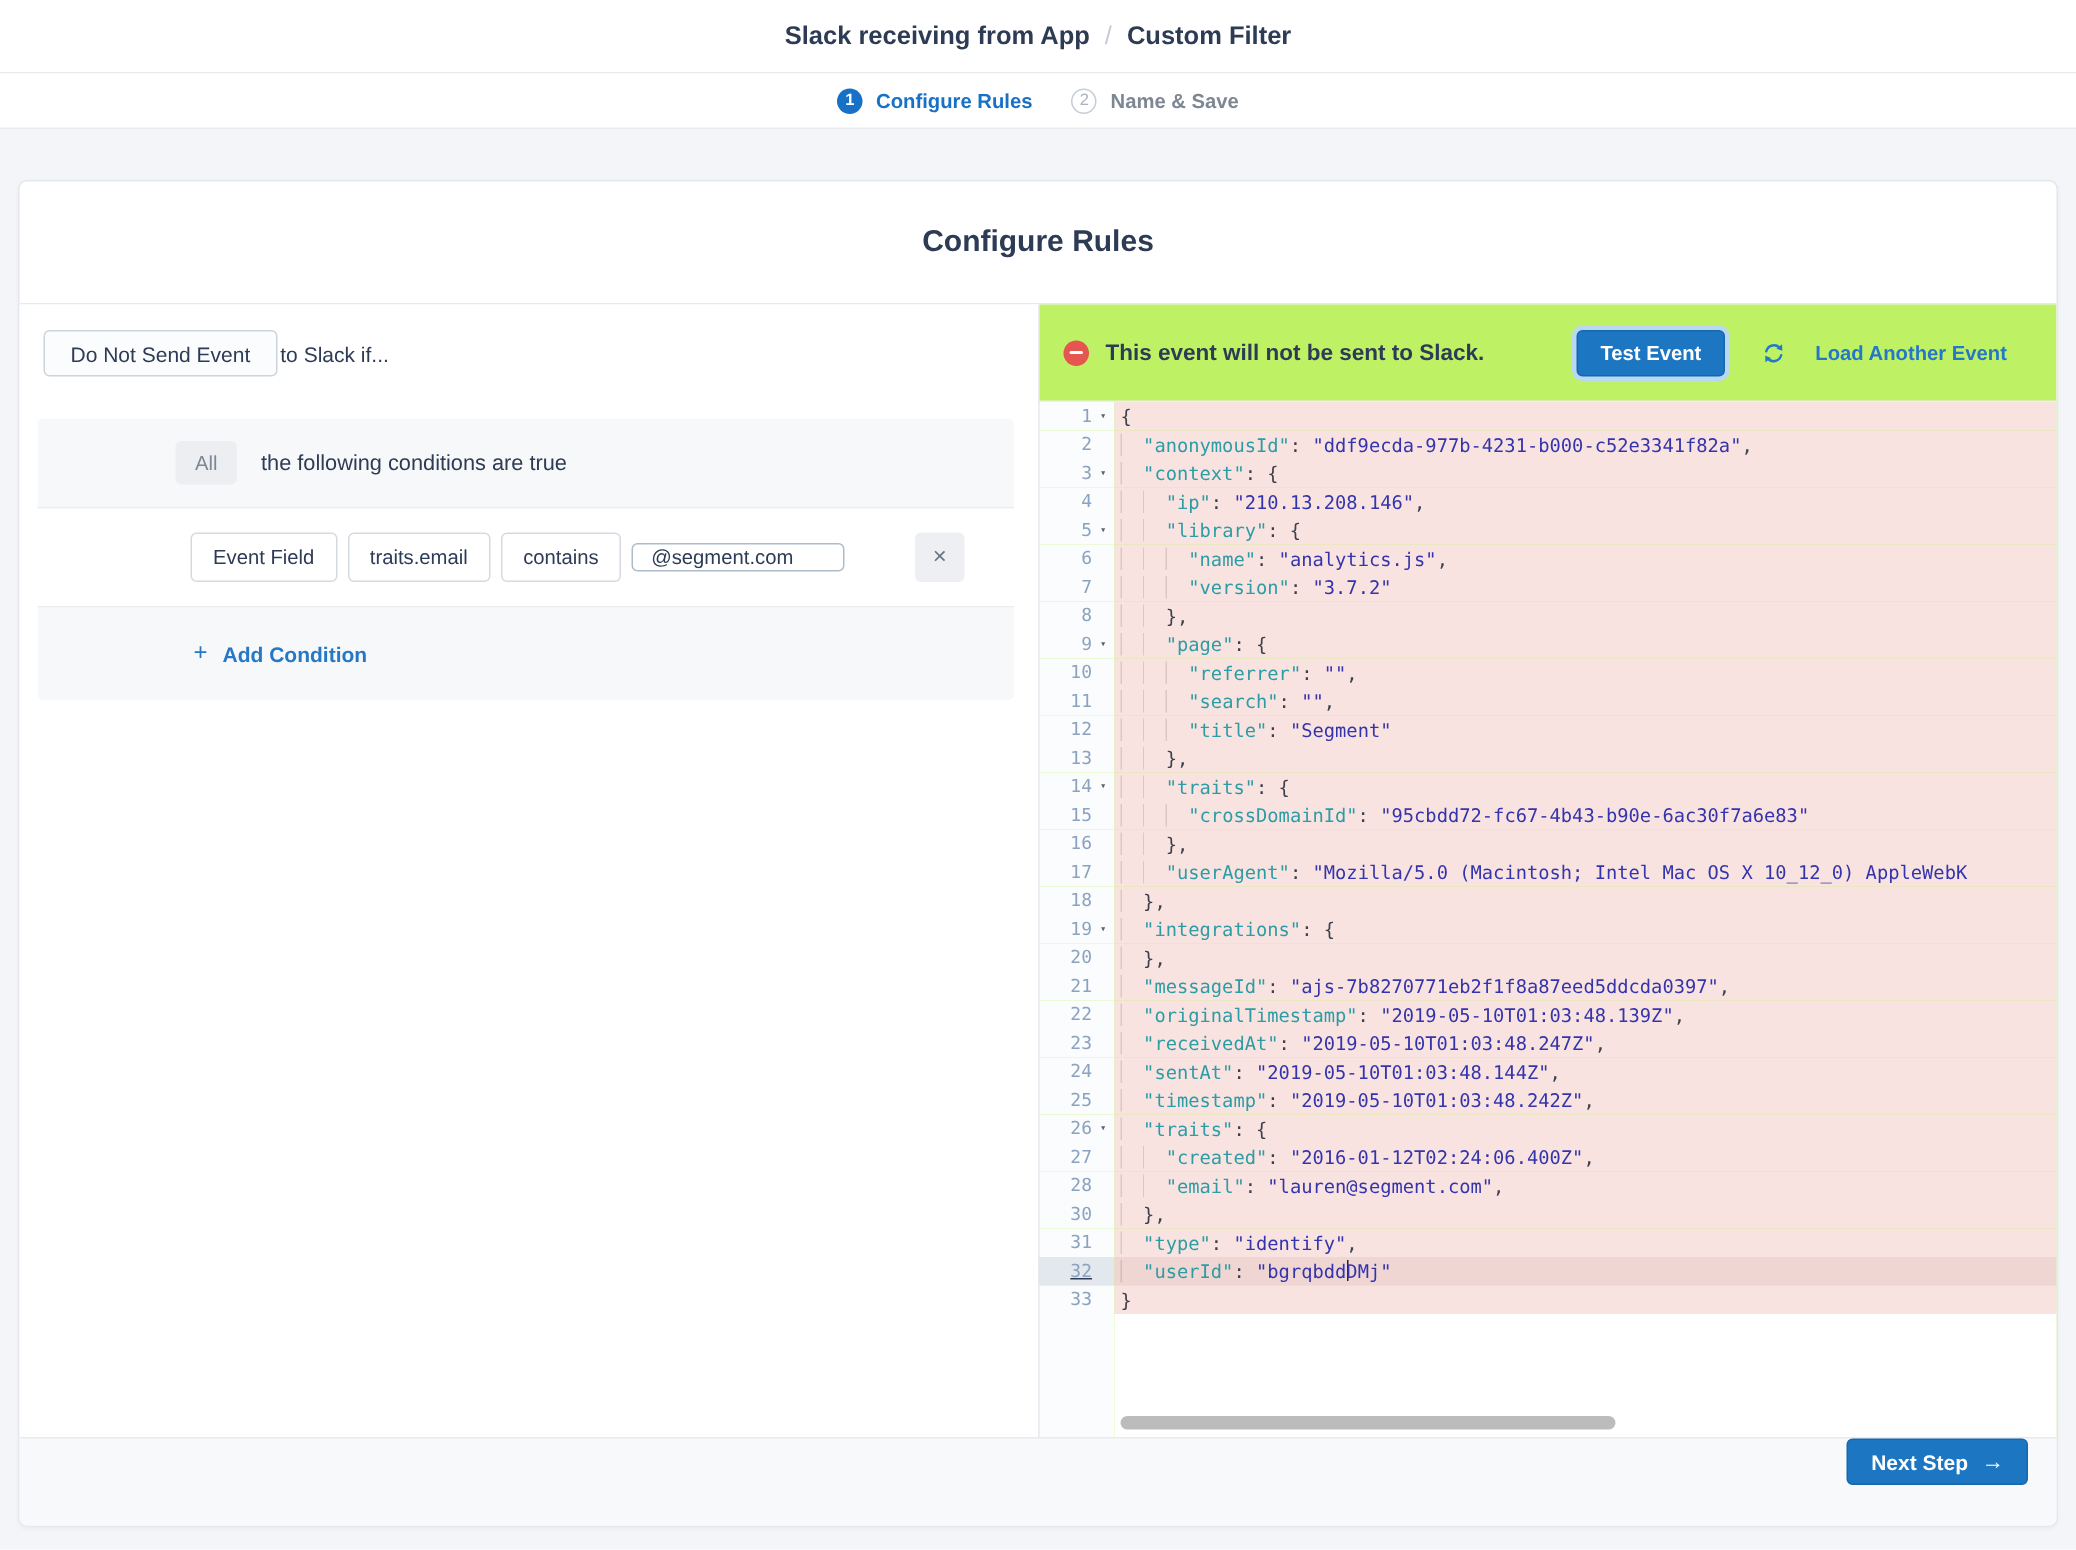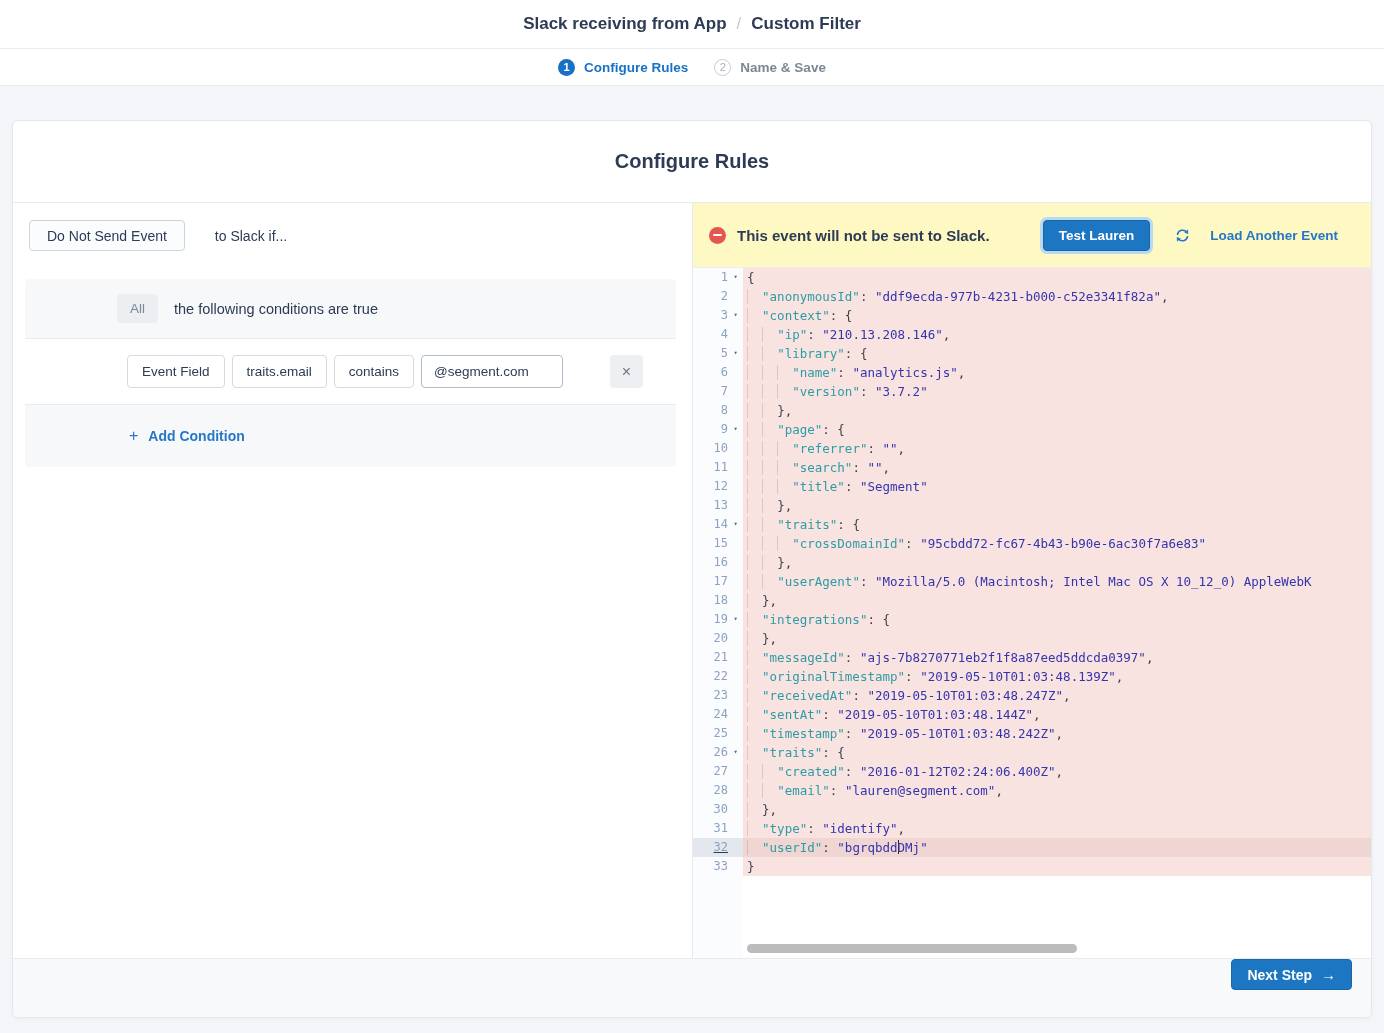--- a/index.html
+++ b/index.html
@@ -22,38 +22,38 @@
 
   
   .card { margin:34px 12px 0 12px; height:898px; background:#fff; border:1px solid #e4e7eb; border-radius:6px; box-shadow:0 1px 3px rgba(20,30,60,.04); display:flex; flex-direction:column; overflow:hidden; }
   .card-header { height:82px; border-bottom:1px solid #e7eaee; display:flex; align-items:center; justify-content:center; flex:none; }
   .card-title { font-size:20px; font-weight:700; color:#2d3b55; }
   .card-body { flex:none; height:755px; display:flex; }
   .card-footer { height:61px; border-top:1px solid #e7eaee; background:#f8f9fb; display:flex; align-items:flex-start; justify-content:flex-end; padding-right:19px; flex:none; }
 
   
   .left-panel { width:680px; flex:none; border-right:1px solid #e7eaee; background:#fff; }
-  .rule-row { padding:17px 16px 0 16px; display:flex; align-items:center; gap:30px; }
+  .rule-row { padding:17px 16px 0 16px; display:flex; align-items:center; gap:2px; }
   .btn-light { background:#fbfcfd; border:1px solid #ccd4dc; border-radius:4px; padding:0 17px; height:31px; display:flex; align-items:center; font-size:14px; color:#2d3b55; cursor:pointer; }
   .rule-suffix { font-size:14px; color:#2d3b55; }
 
   .cond-box { margin:28px 16px 0 12px; border-radius:4px; overflow:hidden; }
   .cond-head { background:#f7f8fa; border-bottom:1px solid #e9ebef; padding:15px 16px 15px 92px; display:flex; align-items:center; gap:16px; height:60px; }
   .chip { background:#eceef2; border-radius:4px; color:#7d8896; font-size:13.5px; padding:0 13px; height:29px; display:flex; align-items:center; cursor:pointer; }
   .cond-head-text { font-size:14.5px; color:#2d3b55; }
   .cond-row { background:#fff; border-bottom:1px solid #e9ebef; padding:16px 33px 16px 102px; display:flex; align-items:center; gap:7px; height:66px; }
   .btn-cond { background:#fff; border:1px solid #d5dae1; border-radius:4px; height:33px; padding:0 14px; font-size:13.5px; color:#2d3b55; display:flex; align-items:center; cursor:pointer; }
-  .cond-input { width:142px; height:33px; border:1px solid #aebbc9; border-radius:4px; padding:0 12px; font-size:13.5px; color:#2d3b55; font-family:"Liberation Sans", sans-serif; outline:none; }
+  .cond-input { width:142px; height:19px; border:1px solid #aebbc9; border-radius:4px; padding:0 12px; font-size:13.5px; color:#2d3b55; font-family:"Liberation Sans", sans-serif; outline:none; }
   .btn-x { margin-left:auto; width:33px; height:33px; background:#edeff3; border:none; border-radius:4px; color:#6a7482; font-size:16px; display:flex; align-items:center; justify-content:center; cursor:pointer; }
   .cond-foot { background:#f7f8fa; padding:0 16px 0 104px; height:62px; display:flex; align-items:center; gap:10px; }
   .add-cond { color:#2678c6; font-size:14px; font-weight:600; display:flex; align-items:center; gap:10px; cursor:pointer; }
   .plus { font-size:16px; font-weight:400; }
 
   
-  .right-panel { flex:1; display:flex; flex-direction:column; background:#fef9c3; min-width:0; }
+  .right-panel { flex:1; display:flex; flex-direction:column; background:#bef264; min-width:0; }
   .rp-header { height:64px; flex:none; display:flex; align-items:center; padding:0 33px 0 16px; gap:11px; }
   .minus-icon { width:17px; height:17px; border-radius:50%; background:#e4564f; position:relative; flex:none; }
   .minus-icon::after { content:""; position:absolute; left:4px; right:4px; top:7.5px; height:2px; background:#fff; border-radius:1px; }
   .rp-status { font-size:15px; font-weight:700; color:#2d3b55; }
   .rp-spacer { flex:1; }
   .btn-primary { background:#1d76c2; border:1px solid #1668ab; color:#fff; border-radius:4px; height:31px; padding:0 15px; font-size:13.5px; font-weight:600; display:flex; align-items:center; cursor:pointer; font-family:"Liberation Sans", sans-serif; }
   .btn-test { box-shadow:0 0 0 3px #b9d8f1; margin-right:14px; }
   .load-link { display:flex; align-items:center; gap:20px; color:#2678c6; font-size:13.5px; font-weight:600; cursor:pointer; }
 
   
@@ -131,21 +131,21 @@
           </span>
         </div>
       </div>
     </div>
 
     <div class="right-panel">
       <div class="rp-header">
         <span class="minus-icon"></span>
         <span class="rp-status">This event will not be sent to Slack.</span>
         <span class="rp-spacer"></span>
-        <button class="btn-primary btn-test">Test Lauren</button>
+        <button class="btn-primary btn-test">Test Event</button>
         <span class="load-link">
           <svg width="15" height="15" viewBox="0 0 16 16">
             <path d="M2.7 6.6 A5.6 5.6 0 0 1 12.6 4.6" fill="none" stroke="#2678c6" stroke-width="1.7" stroke-linecap="round"></path>
             <polygon points="13.9,1.6 14.1,6.3 9.9,4.7" fill="#2678c6"></polygon>
             <path d="M13.3 9.4 A5.6 5.6 0 0 1 3.4 11.4" fill="none" stroke="#2678c6" stroke-width="1.7" stroke-linecap="round"></path>
             <polygon points="2.1,14.4 1.9,9.7 6.1,11.3" fill="#2678c6"></polygon>
           </svg>
           <span>Load Another Event</span>
         </span>
       </div>

